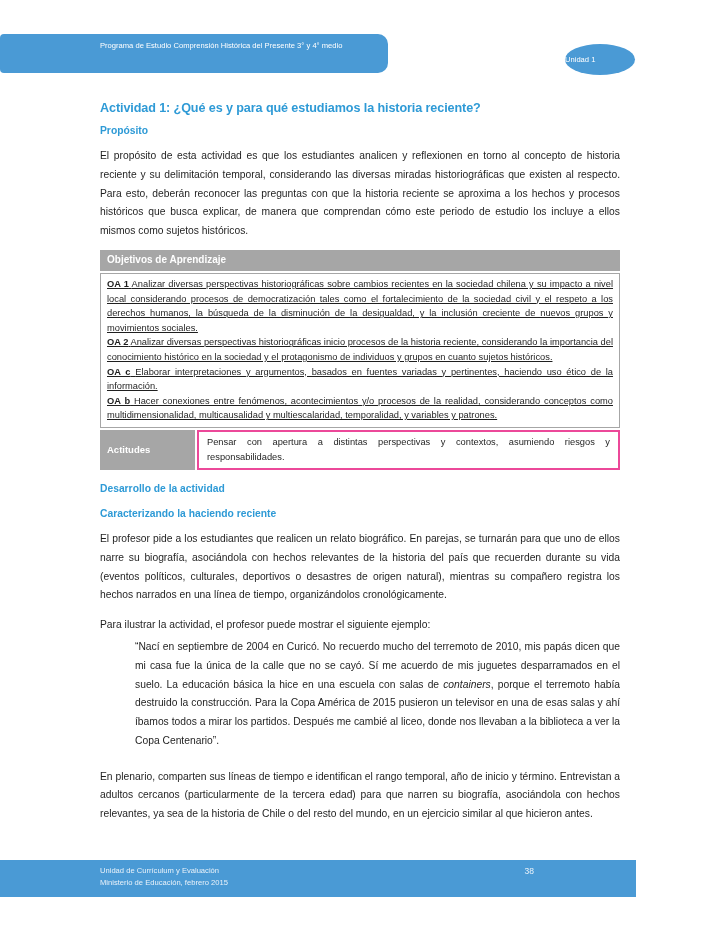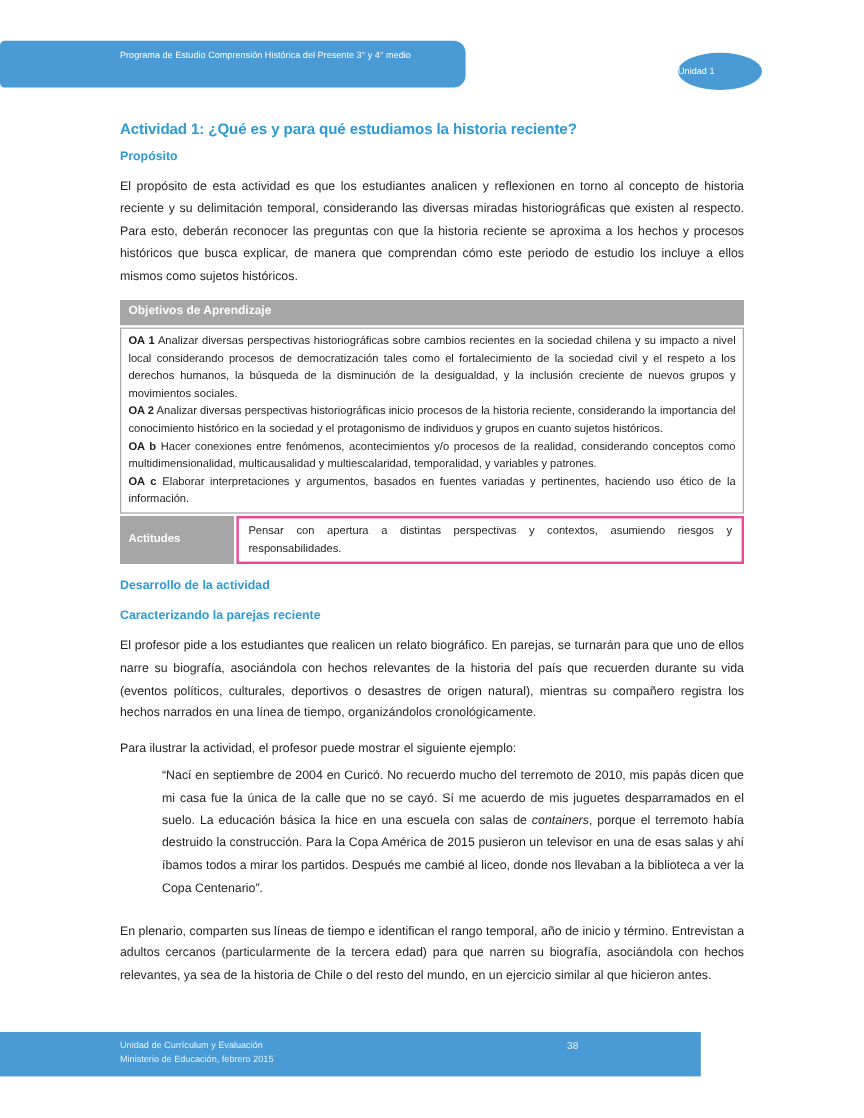--- a/index.html
+++ b/index.html
@@ -65,21 +65,21 @@
     background:#a6a6a6; color:#ffffff;
     font-size:10px; font-weight:bold;
     padding:4px 7px 4px 7px; height:21px;
   }
   .oa-body {
     margin-top:2px;
     border:1px solid #a6a6a6;
     padding:3px 6px 4px 6px;
   }
   .oa-item {
-    font-size:9.3px; line-height:14.6px; text-align:justify;
+    font-size:9.3px; line-height:14.6px; text-align:justify;text-decoration:underline;
   }
   .oa-code { font-weight:bold; }
   .attr-row { display:flex; margin-top:2px; }
   .attr-label {
     width:95px; flex:0 0 95px;
     background:#a6a6a6; color:#ffffff;
     font-size:9.5px; font-weight:bold;
     display:flex; align-items:center;
     padding-left:7px;
   }
@@ -87,21 +87,21 @@
     flex:1; margin-left:2px;
     border:2px solid #ec4899;
     font-size:9.3px; line-height:15px;
     padding:3px 8px 3px 8px;
     text-align:justify;
   }
   .attr-value.single { display:flex; align-items:center; text-align:left; }
   
   .footer-bar {
     position:absolute; left:0; top:860px;
-    width:584px; height:37px;
+    width:636px; height:37px;
     background:#4a9ad5;
   }
   .footer-inner {
     margin-left:100px; padding-top:5px;
     color:#e9f2fa; font-size:7.6px; line-height:11.5px;
   }
   .footer-page {
     position:absolute; right:102px; top:6px;
     color:#e9f2fa; font-size:8.5px;
   }
@@ -128,33 +128,33 @@
     <div class="blue-heading h-proposito">Propósito</div>
 
     <p class="body-par">El propósito de esta actividad es que los estudiantes analicen y reflexionen en torno al concepto de historia reciente y su delimitación temporal, considerando las diversas miradas historiográficas que existen al respecto. Para esto, deberán reconocer las preguntas con que la historia reciente se aproxima a los hechos y procesos históricos que busca explicar, de manera que comprendan cómo este periodo de estudio los incluye a ellos mismos como sujetos históricos.</p>
 
     <div class="oa-table">
       <div class="oa-header">Objetivos de Aprendizaje</div>
 
       <div class="oa-body">
         <div class="oa-item"><span class="oa-code">OA 1</span> <span>Analizar diversas perspectivas historiográficas sobre cambios recientes en la sociedad chilena y su impacto a nivel local considerando procesos de democratización tales como el fortalecimiento de la sociedad civil y el respeto a los derechos humanos, la búsqueda de la disminución de la desigualdad, y la inclusión creciente de nuevos grupos y movimientos sociales.</span></div>
         <div class="oa-item"><span class="oa-code">OA 2</span> <span>Analizar diversas perspectivas historiográficas inicio procesos de la historia reciente, considerando la importancia del conocimiento histórico en la sociedad y el protagonismo de individuos y grupos en cuanto sujetos históricos.</span></div>
+        <div class="oa-item"><span class="oa-code">OA c</span> <span>Elaborar interpretaciones y argumentos, basados en fuentes variadas y pertinentes, haciendo uso ético de la información.</span></div>
         <div class="oa-item"><span class="oa-code">OA b</span> <span>Hacer conexiones entre fenómenos, acontecimientos y/o procesos de la realidad, considerando conceptos como multidimensionalidad, multicausalidad y multiescalaridad, temporalidad, y variables y patrones.</span></div>
-        <div class="oa-item"><span class="oa-code">OA c</span> <span>Elaborar interpretaciones y argumentos, basados en fuentes variadas y pertinentes, haciendo uso ético de la información.</span></div>
       </div>
 
       <div class="attr-row">
         <div class="attr-label">Actitudes</div>
         <div class="attr-value">Pensar con apertura a distintas perspectivas y contextos, asumiendo riesgos y responsabilidades.</div>
       </div>
 
     </div>
 
     <div class="blue-heading h-desarrollo">Desarrollo de la actividad</div>
-    <div class="blue-heading h-caracter">Caracterizando la parejas reciente</div>
+    <div class="blue-heading h-caracter">Caracterizando la haciendo reciente</div>
 
     <p class="body-par">El profesor pide a los estudiantes que realicen un relato biográfico. En parejas, se turnarán para que uno de ellos narre su biografía, asociándola con hechos relevantes de la historia del país que recuerden durante su vida (eventos políticos, culturales, deportivos o desastres de origen natural), mientras su compañero registra los hechos narrados en una línea de tiempo, organizándolos cronológicamente.</p>
 
     <p class="body-par intro-par">Para ilustrar la actividad, el profesor puede mostrar el siguiente ejemplo:</p>
 
     <p class="quote-par"><span>“Nací en septiembre de 2004 en Curicó. No recuerdo mucho del terremoto de 2010, mis papás dicen que mi casa fue la única de la calle que no se cayó. Sí me acuerdo de mis juguetes desparramados en el suelo. La educación básica la hice en una escuela con salas de </span><i>containers</i><span>, porque el terremoto había destruido la construcción. Para la Copa América de 2015 pusieron un televisor en una de esas salas y ahí íbamos todos a mirar los partidos. Después me cambié al liceo, donde nos llevaban a la biblioteca a ver la Copa Centenario”.</span></p>
 
     <p class="body-par" style="margin-top:17px;">En plenario, comparten sus líneas de tiempo e identifican el rango temporal, año de inicio y término. Entrevistan a adultos cercanos (particularmente de la tercera edad) para que narren su biografía, asociándola con hechos relevantes, ya sea de la historia de Chile o del resto del mundo, en un ejercicio similar al que hicieron antes.</p>
 
   </div>

